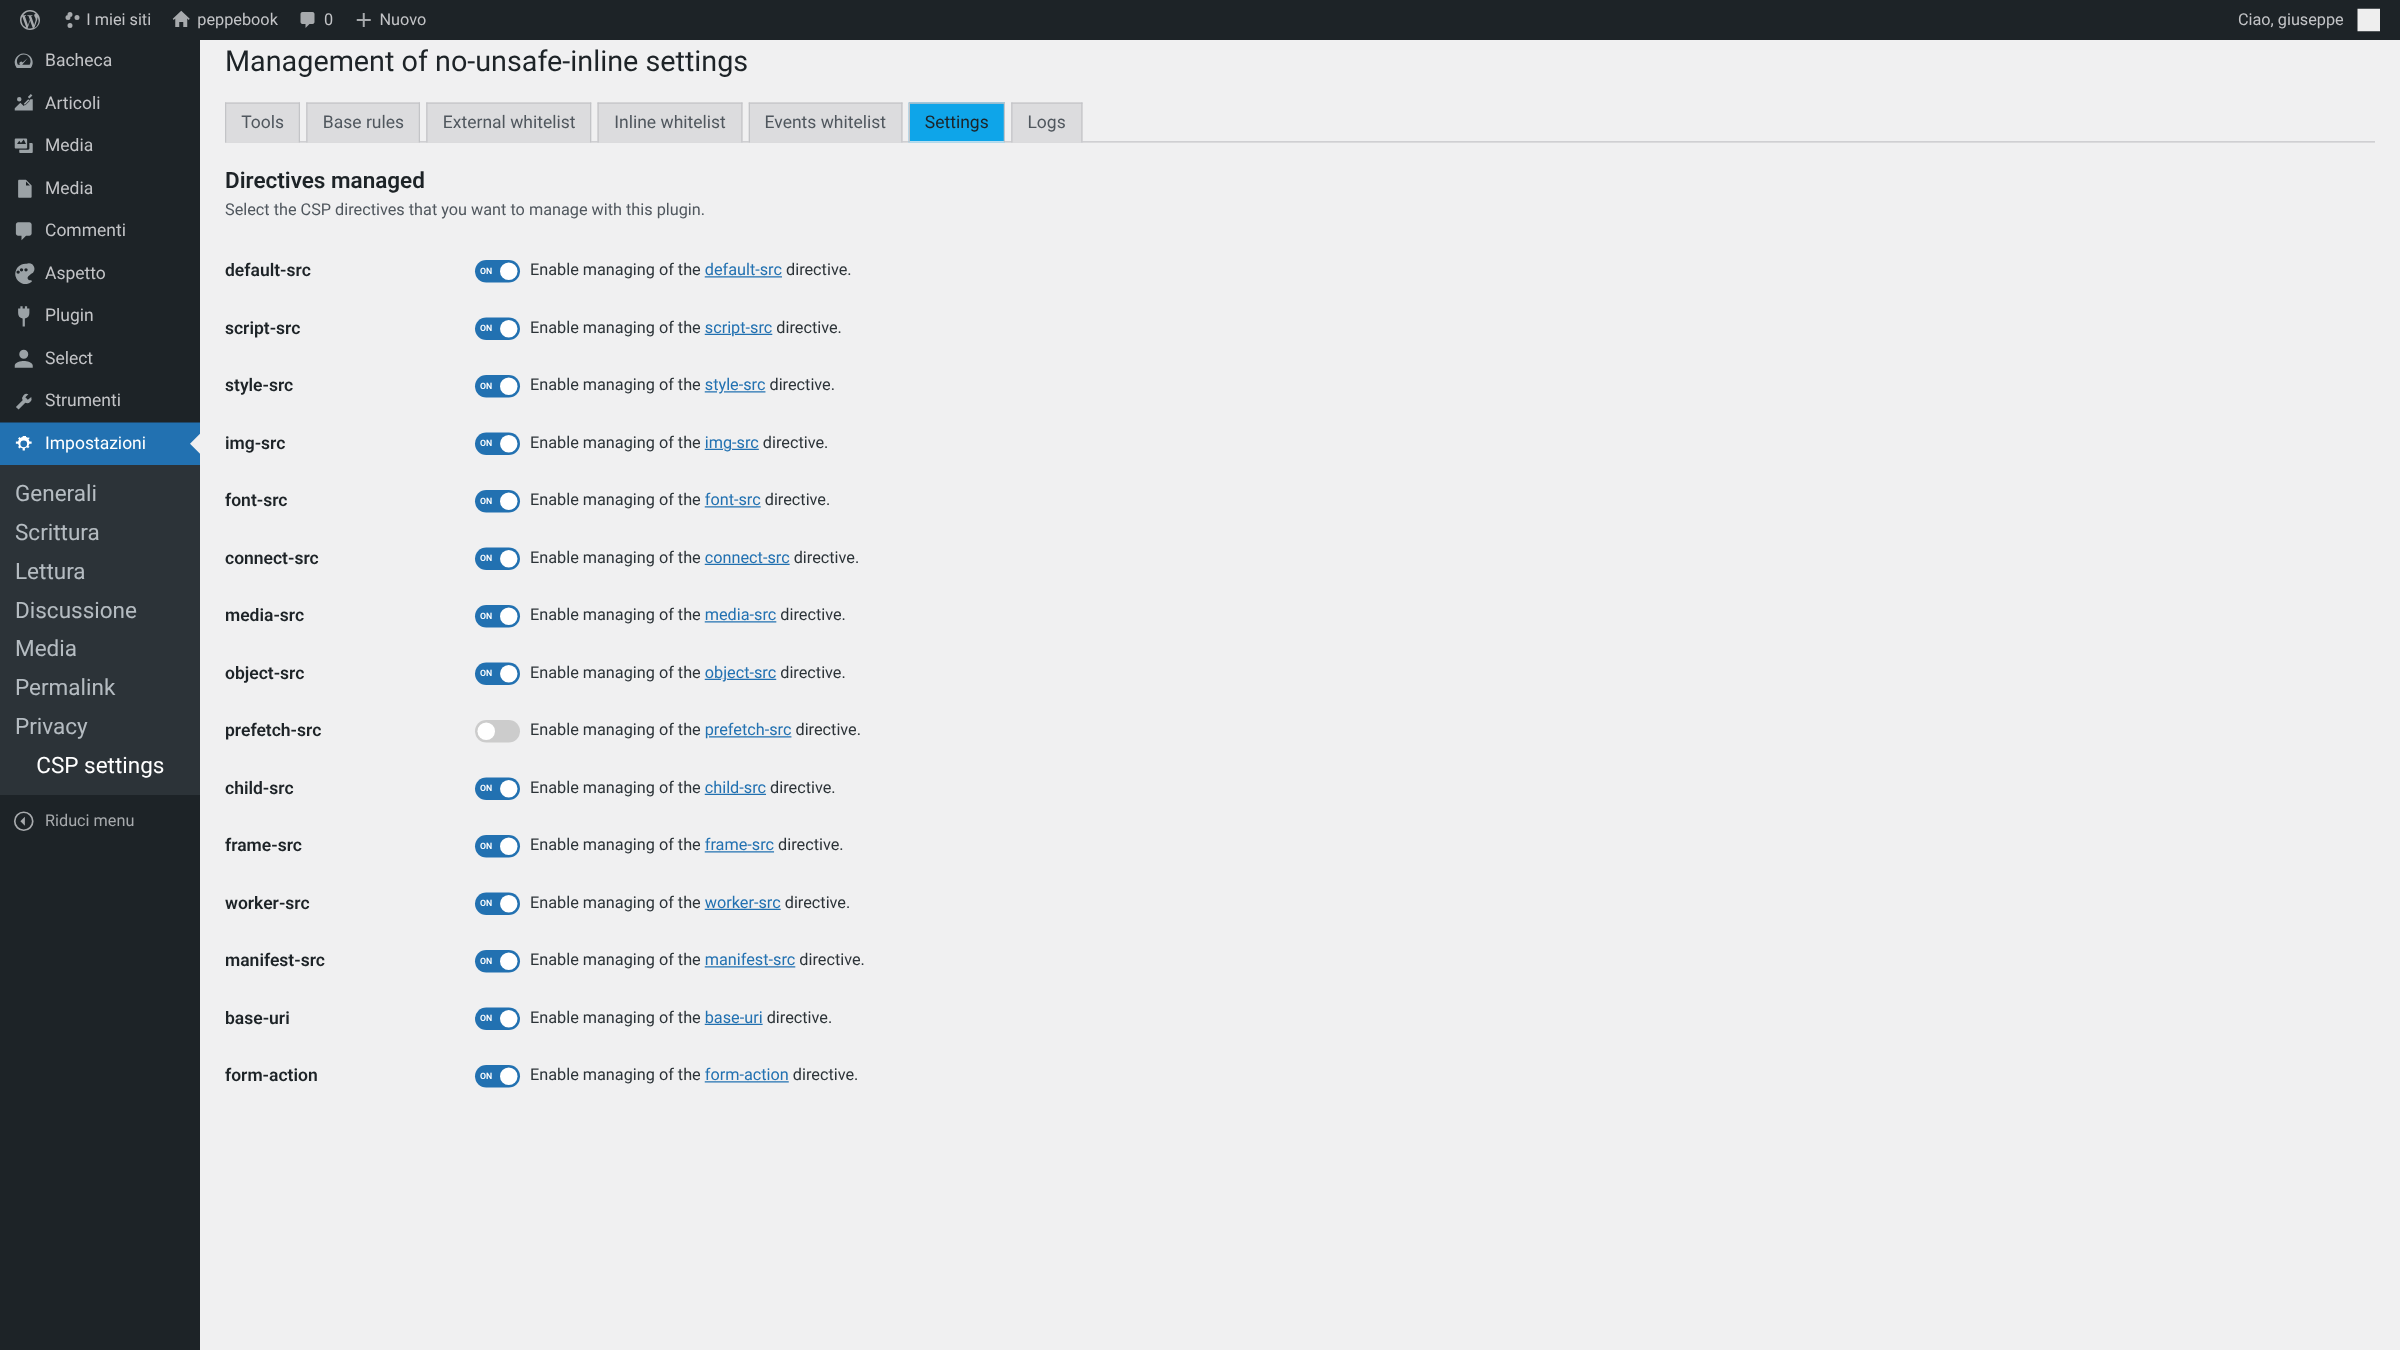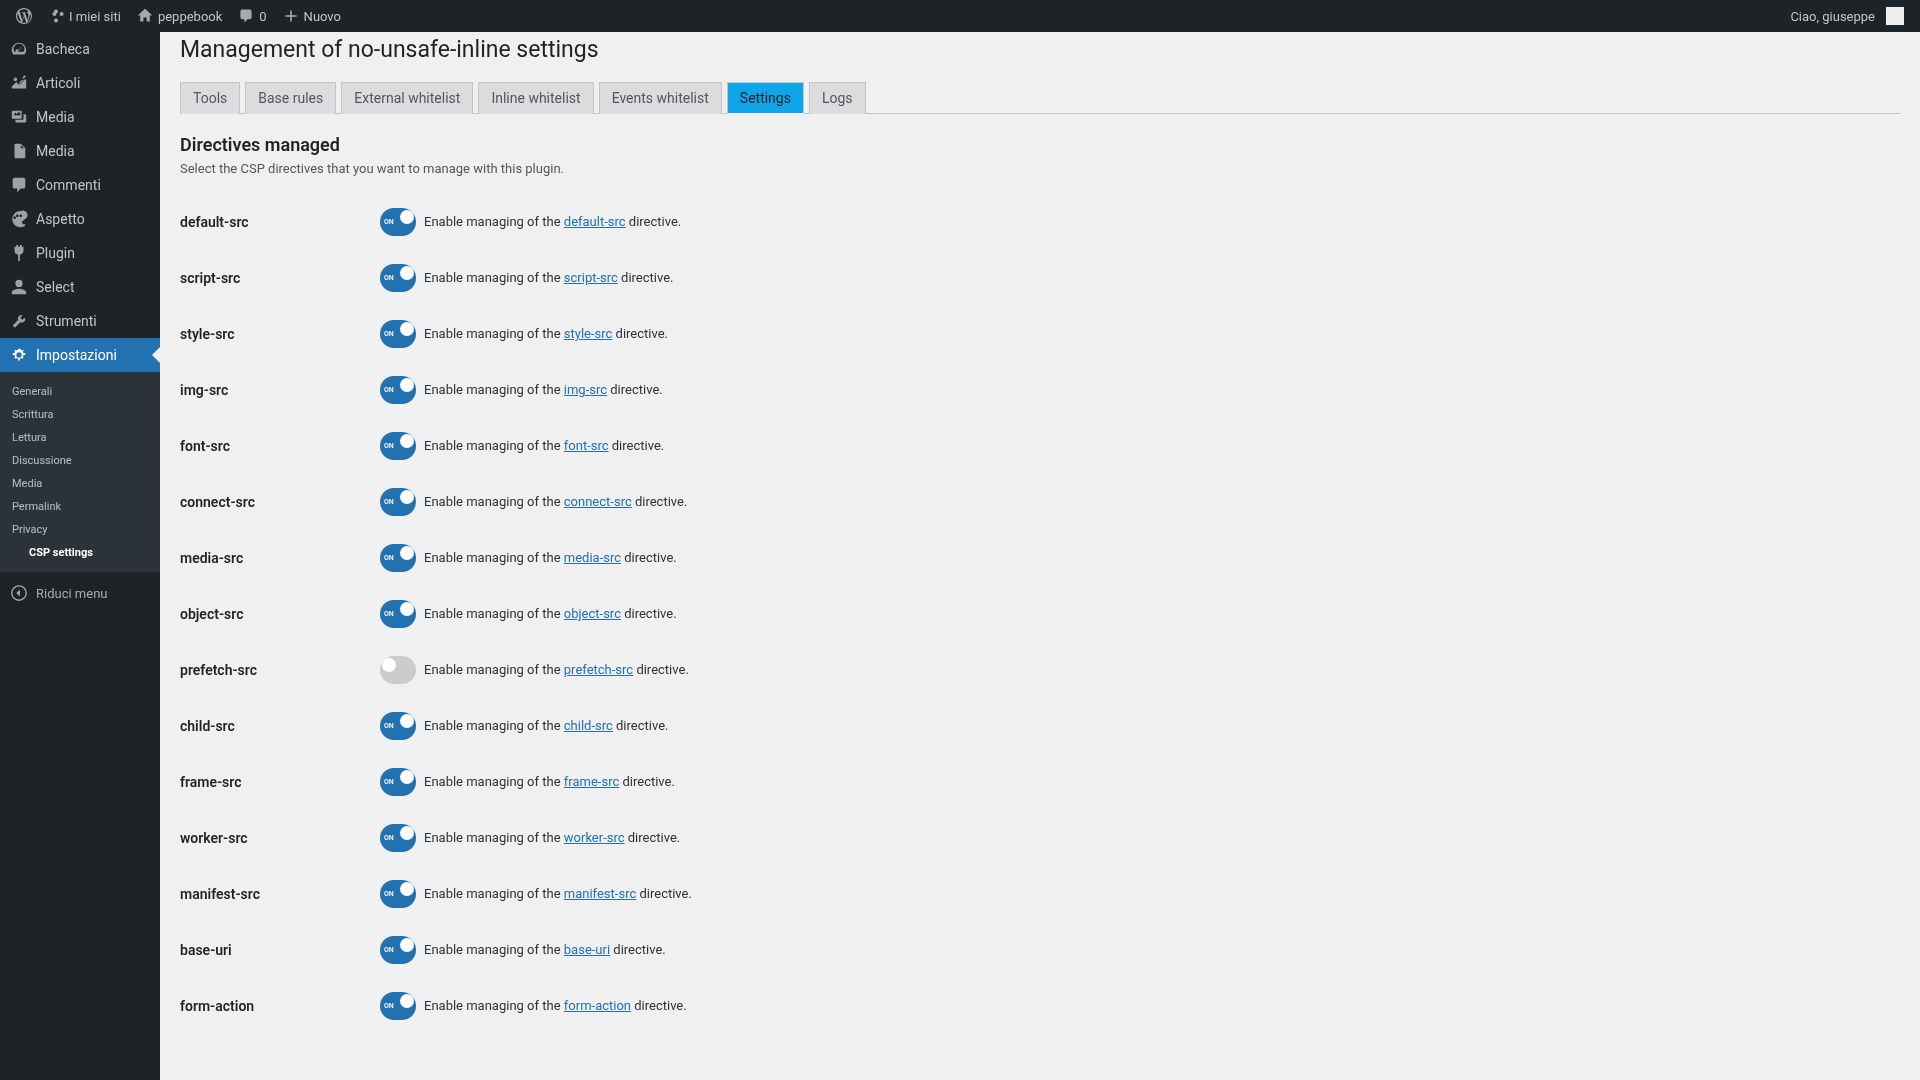--- a/index.html
+++ b/index.html
@@ -73,25 +73,25 @@
     margin-top: -8px;
     border: 8px solid transparent;
     border-right-color: #f0f0f1;
   }
   .submenu {
     background: #2c3338;
     padding: 8px 0;
   }
   .submenu-item {
     padding: 5px 12px;
-    font-size: 11px;
+    font-size: 18px;
     color: rgba(240,246,252,.7);
     cursor: pointer;
   }
-  .submenu-item.current { color: #fff; font-weight: 700; padding-left: 29px; }
+  .submenu-item.current { color: #fff; font-weight: 400; padding-left: 29px; }
   .collapse-item {
     display: flex;
     align-items: center;
     gap: 8px;
     padding: 0 10px;
     height: 34px;
     color: #a7aaad;
     font-size: 13px;
     cursor: pointer;
     margin-top: 4px;
@@ -153,21 +153,21 @@
   .form-table { width: 100%; border-collapse: collapse; }
   .form-table td, .form-table th { text-align: left; vertical-align: middle; padding: 14px 10px 14px 0; }
   .form-table th { width: 200px; font-size: 14px; font-weight: 600; color: #1d2327; }
   .desc-cell { display: flex; align-items: center; gap: 8px; font-size: 13px; color: #2c3338; }
   .desc-cell a { color: #2271b1; text-decoration: underline; }
 
   
   .toggle {
     position: relative;
     width: 36px;
-    height: 28px;
+    height: 18px;
     background: #2271b1;
     border-radius: 18px;
     cursor: pointer;
     flex-shrink: 0;
   }
   .toggle.off { background: #ccc; }
   .toggle::after {
     content: "";
     position: absolute;
     right: 2px;

